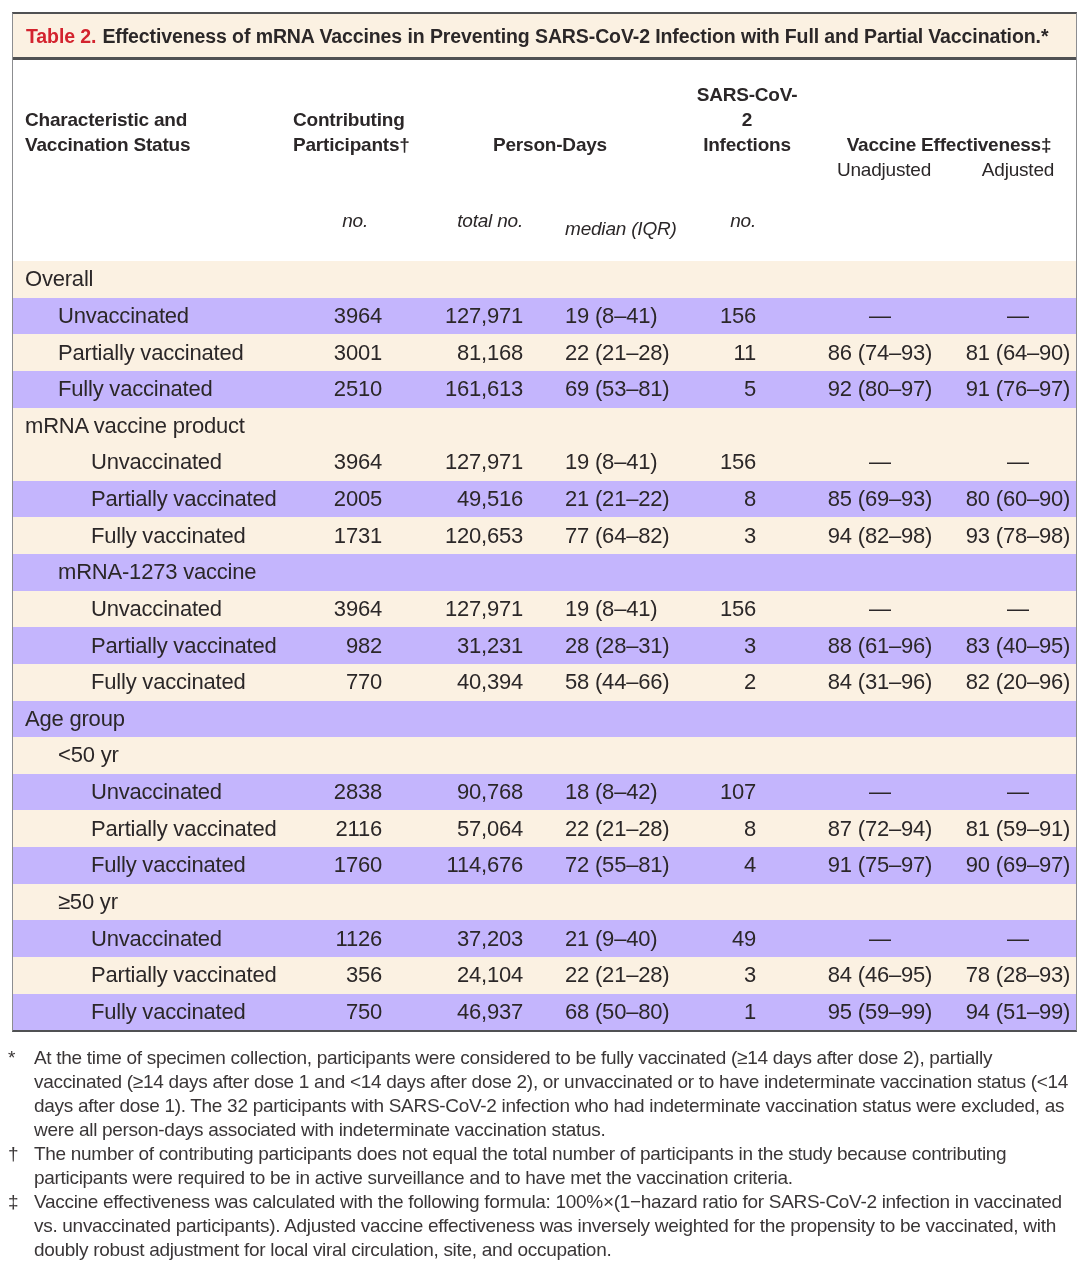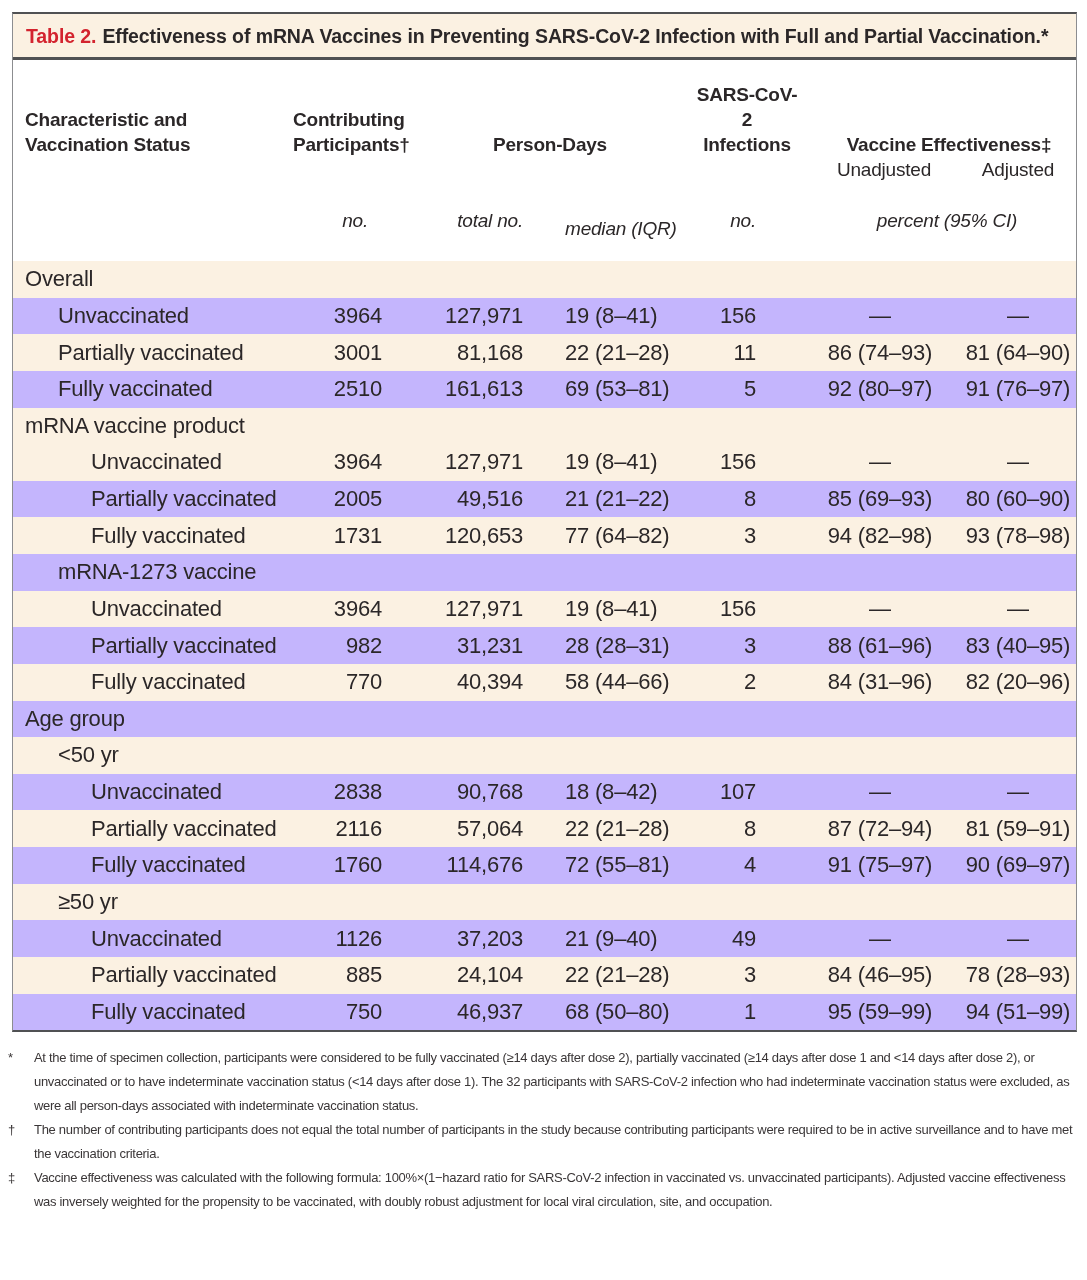--- a/index.html
+++ b/index.html
@@ -57,21 +57,21 @@
   .ind2 .c1{padding-left:78px;}
   .c.c2{text-align:right; padding-right:6px;}
   .c.c3{text-align:right; padding-right:5px;}
   .c.c4{padding-left:37px;}
   .c.c5{text-align:right; padding-right:44px;}
   .c.c6{text-align:center;}
   .c.c7{text-align:center;}
 
   
   .footnotes{margin:14px 12px 0 8px; max-width:1069px;}
-  .fn{font-size:13px; line-height:24px; letter-spacing:-0.3px; color:var(--soft);
+  .fn{font-size:19px; line-height:24px; letter-spacing:-0.3px; color:var(--soft);
       padding-left:26px; text-indent:-26px;}
   .fn .fm{display:inline-block; width:26px; text-indent:0;}
 </style>
 </head>
 <body>
 
 <div class="page">
 
   <div class="tbl">
 
@@ -92,21 +92,20 @@
       </div>
       <div class="grid subrow">
         <div class="sub unadj">Unadjusted</div>
         <div class="sub adj">Adjusted</div>
       </div>
       <div class="grid unitsrow">
         <div class="u c2">no.</div>
         <div class="u c3">total no.</div>
         <div class="u c4">median (IQR)</div>
         <div class="u c5">no.</div>
-        <div class="u pct">percent (95% CI)</div>
       </div>
     </div>
 
     <div id="rows">
         <div class="grid row ind0 cream">
           <div class="c c1">Overall</div>
           <div class="c c2"></div>
           <div class="c c3"></div>
           <div class="c c4"></div>
           <div class="c c5"></div>
@@ -270,21 +269,21 @@
           <div class="c c1">Unvaccinated</div>
           <div class="c c2">1126</div>
           <div class="c c3">37,203</div>
           <div class="c c4">21 (9–40)</div>
           <div class="c c5">49</div>
           <div class="c c6 dash">—</div>
           <div class="c c7 dash">—</div>
         </div>
         <div class="grid row ind2 cream">
           <div class="c c1">Partially vaccinated</div>
-          <div class="c c2">885</div>
+          <div class="c c2">356</div>
           <div class="c c3">24,104</div>
           <div class="c c4">22 (21–28)</div>
           <div class="c c5">3</div>
           <div class="c c6">84 (46–95)</div>
           <div class="c c7">78 (28–93)</div>
         </div>
         <div class="grid row ind2">
           <div class="c c1">Fully vaccinated</div>
           <div class="c c2">750</div>
           <div class="c c3">46,937</div>

